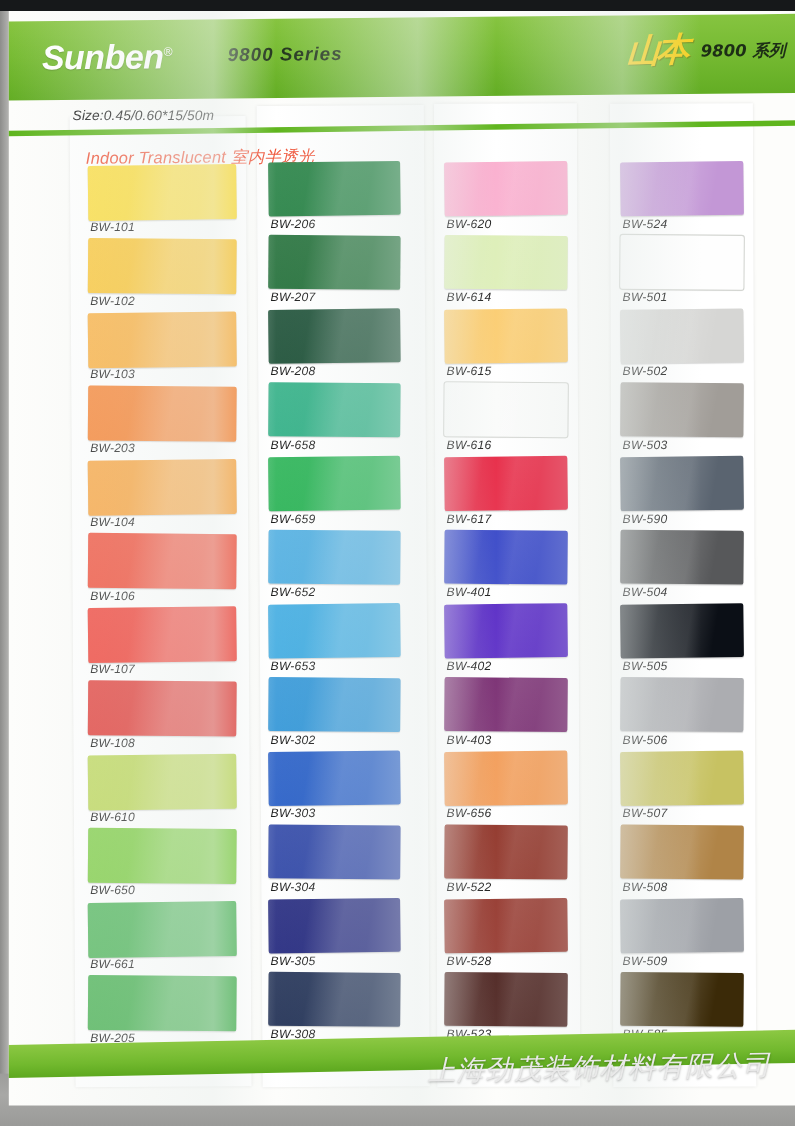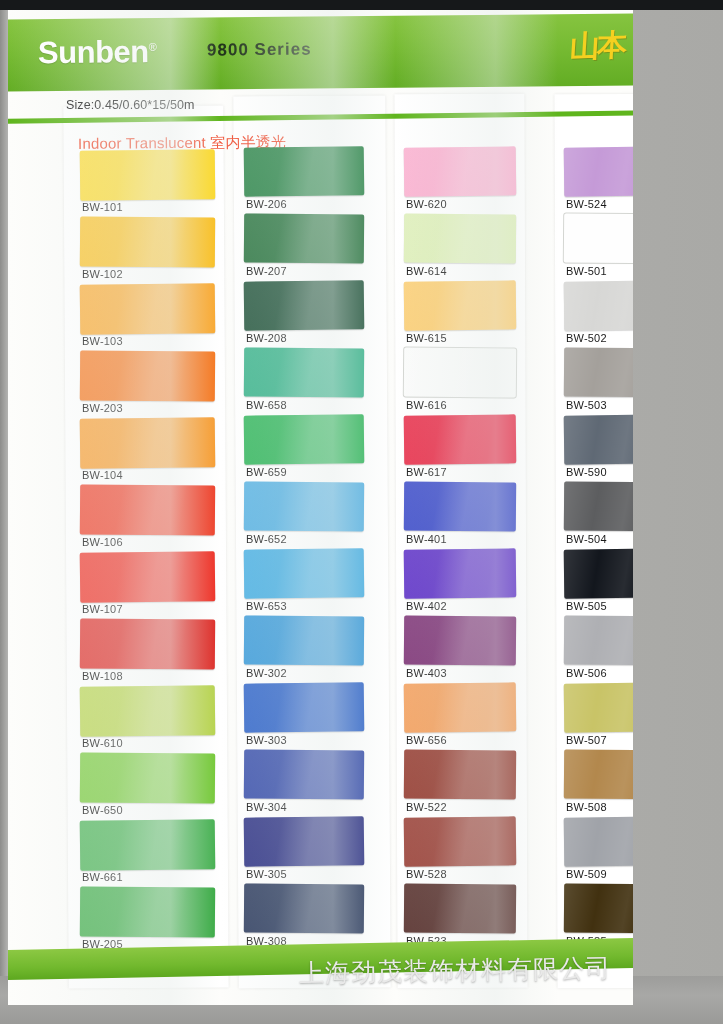--- a/index.html
+++ b/index.html
@@ -29,24 +29,25 @@
     position: absolute;
     left: 0; right: 0; bottom: 0; height: 48px;
     background: linear-gradient(180deg, #9d9d9b 0%, #a8a8a6 40%, #9a9a98 100%);
   }
 
   
   #page {
     position: absolute;
     left: 8px;
     top: 10px;
-    width: 625px;
+    width: 715px;
     height: 995px;
     background: #fdfdfb;
     overflow: hidden;
+    font-style: italic;
   }
 
   
   #page-sheen {
     position: absolute; inset: 0;
     background:
       linear-gradient(90deg,
         rgba(255,255,255,0) 0%,
         rgba(235,240,238,.55) 26%,
         rgba(255,255,255,0) 34%,

